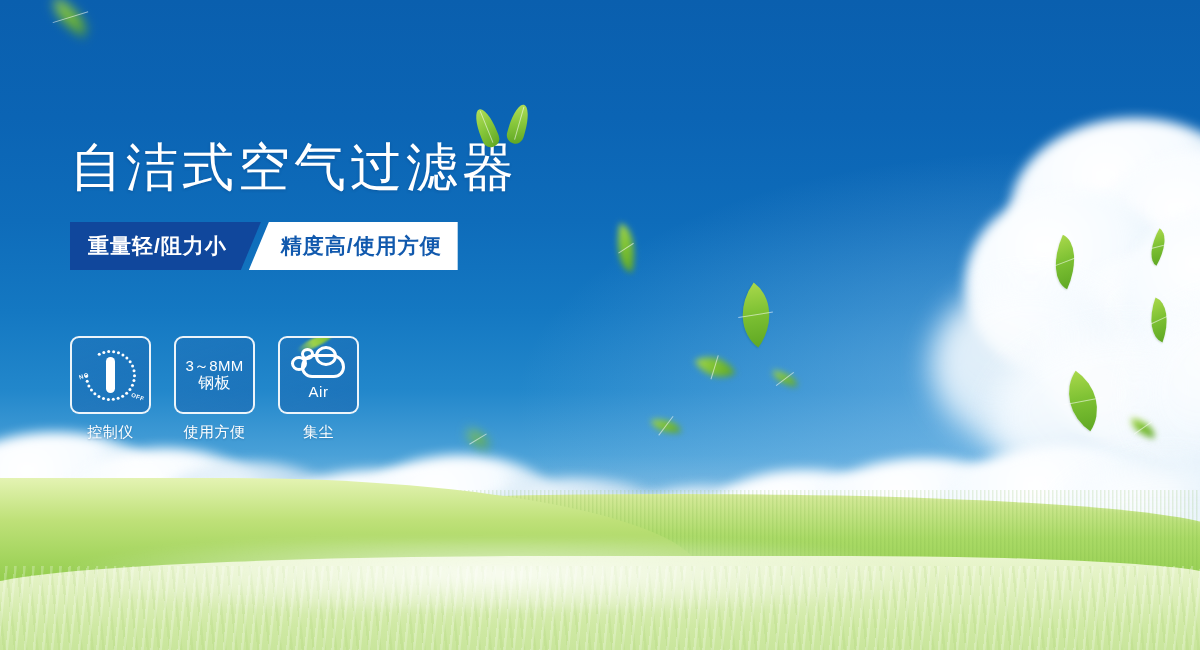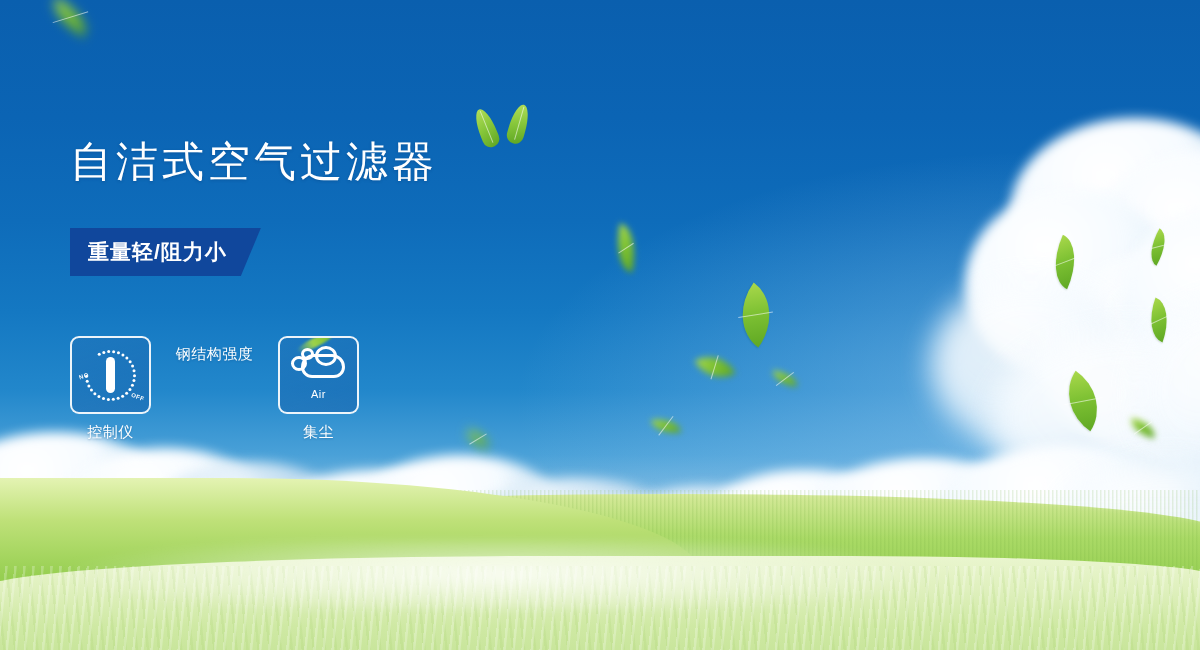--- a/index.html
+++ b/index.html
@@ -124,21 +124,21 @@
     background:rgba(255,255,255,.55);
     transform:translateY(-50%) rotate(-45deg);
     transform-origin:center;
   }
   .leaf.blur .body { filter:blur(3px); }
   .leaf.blur2 .body { filter:blur(6px); }
 
   
   .title-block { position:absolute; left:70px; top:140px; }
   .main-title {
-    font-size:42px;
+    font-size:52px;
     letter-spacing:4px;
     color:#ffffff;
     font-weight:300;
     line-height:1.05;
     white-space:nowrap;
     text-shadow:0 1px 3px rgba(0,40,90,.25);
   }
 
   
   .sprout { position:absolute; left:402px; top:-36px; width:80px; height:46px; }
@@ -149,21 +149,21 @@
   }
   .sprout .sl.left  { left:6px;  top:4px;  transform:rotate(-22deg); }
   .sprout .sl.right { left:38px; top:0px;  transform:rotate(16deg); }
   .sprout .sl .sv {
     position:absolute; left:50%; top:6%; width:1px; height:84%;
     background:rgba(255,255,255,.55); transform:translateX(-50%);
   }
 
   
   .subbar {
-    position:absolute; left:70px; top:228px;
+    position:absolute; left:70px; top:222px;
     height:48px; display:flex; align-items:stretch;
   }
   .sub-left {
     background:#10479c;
     display:flex; align-items:center;
     padding:0 30px 0 18px;
     color:#ffffff;
     font-size:21px; font-weight:bold; letter-spacing:1px;
     clip-path:polygon(0 0, 100% 0, calc(100% - 20px) 100%, 0 100%);
     padding-right:34px;
@@ -270,21 +270,21 @@
   .cloudicon .streak {
     position:absolute; left:6px; top:-6px;
     width:40px; height:9px;
     background:linear-gradient(90deg, rgba(160,215,70,0) 0%, #9ed34a 45%, #72b92c 100%);
     border-radius:50%;
     transform:rotate(-26deg);
     filter:blur(1px);
   }
   .cloudicon .airtxt {
     position:absolute; left:0; right:0; bottom:-12px;
-    text-align:center; font-size:11px; color:#fff; letter-spacing:.5px;
+    text-align:center; font-size:15px; color:#fff; letter-spacing:.5px;
   }
   .fbox.air { justify-content:flex-start; padding-top:8px; }
 </style>
 </head>
 <body>
 
 <div class="banner">
 
   <div class="sky"></div>
 
@@ -376,20 +376,21 @@
         </div>
       <div class="sl right">
           <div class="sv"></div>
         </div>
     </div>
     <div class="main-title">自洁式空气过滤器</div>
   </div>
 
   <div class="subbar">
     <div class="sub-left">重量轻/阻力小</div>
+    <div class="sub-right">精度高/使用方便</div>
   </div>
 
   <div class="features">
 
     <div class="feature">
       <div class="fbox">
         <div class="gauge">
           <div class="dots">
               <div class="dot" style="transform: translate(-11.27px, -21.19px);"></div>
               <div class="dot" style="transform: translate(-6.68px, -23.05px);"></div>
@@ -422,21 +423,25 @@
           <div class="gl no">NO</div>
           <div class="gl off">OFF</div>
         </div>
       </div>
       <div class="flabel">控制仪</div>
     </div>
 
 
 
     <div class="feature">
-      <div class="flabel">钢结构强度</div>
+      <div class="fbox">
+        <div class="txt">3～8MM</div>
+        <div class="txt cn">钢板</div>
+      </div>
+      <div class="flabel">使用方便</div>
     </div>
 
     <div class="feature">
       <div class="fbox air">
         <div class="cloudicon">
           <div class="streak"></div>
           <div class="cmain"></div>
           <div class="cbump"></div>
           <div class="csmall"></div>
           <div class="csmall2"></div>

